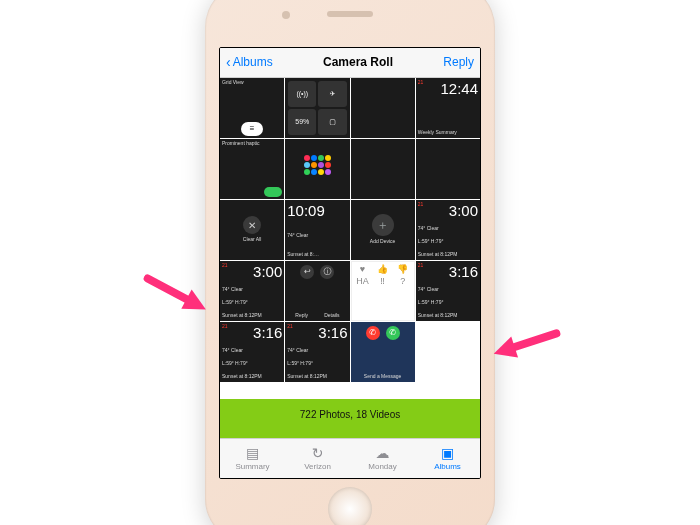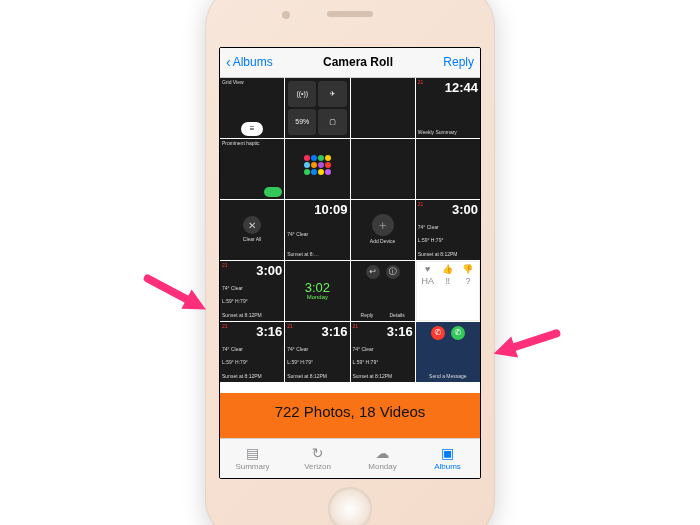--- a/index.html
+++ b/index.html
@@ -106,21 +106,21 @@
     color:#fff;
     font-size:6px;
     padding:2px;
     display:flex;
     flex-direction:column;
     justify-content:space-between;
     overflow:hidden;
     position:relative;
   }
   .thumb .tiny { font-size:5px; line-height:1.1; color:#d9d9d9; }
-  .thumb .big  { font-size:13px; font-weight:700; text-align:right; }
+  .thumb .big  { font-size:15px; font-weight:400; text-align:right; }
   .thumb.watch-face { align-items:center; justify-content:center; }
   .honeycomb { width:28px; height:28px; display:grid; grid-template-columns:repeat(4,6px); grid-template-rows:repeat(4,6px); gap:1px; justify-content:center; align-content:center; }
   .honeycomb span { width:6px;height:6px;border-radius:50%; }
   .control-center { display:grid; grid-template-columns:1fr 1fr; gap:2px; padding:3px; }
   .cc-item { background:#333; border-radius:3px; display:flex; align-items:center; justify-content:center; font-size:7px; color:#eee; }
   .thumb.clearall { align-items:center; justify-content:center; gap:3px; }
   .clear-x { width:18px;height:18px;border-radius:50%;background:#3a3a3a;display:flex;align-items:center;justify-content:center;font-size:10px;color:#ccc; }
   .thumb.add-device { align-items:center; justify-content:center; gap:3px; }
   .plus-circ { width:22px;height:22px;border-radius:50%;background:#3b3b3b;display:flex;align-items:center;justify-content:center;font-size:12px;color:#9aa0a0; }
   .thumb.green-clock { align-items:center; justify-content:center; }
@@ -129,23 +129,23 @@
   .circ { width:14px;height:14px;border-radius:50%;display:flex;align-items:center;justify-content:center;font-size:8px; }
   .circ.red{background:#ff3b30;color:#fff;}
   .circ.green{background:#34c759;color:#fff;}
   .circ.gray{background:#3a3a3a;color:#ddd;}
   .thumb.white { background:#fff; color:#222; border:1px solid #eee; }
   .tapback { display:grid; grid-template-columns:repeat(3,1fr); gap:2px; }
   .tapback span { font-size:9px; text-align:center; color:#888; }
   .summary {
     padding:10px 0 18px;
     text-align:center;
-    font-size:15px;
+    font-size:10px;
     color:#111;
-    background:#f97316;
+    background:#84cc16;
   }
   
   .tabbar {
     height:40px;
     display:flex;
     border-top:1px solid #d0d0d0;
     background:#f7f7f7;
   }
   .tab {
     flex:1;
@@ -231,21 +231,21 @@
         </div>
       </div>
       <div class="thumb"></div>
       <div class="thumb"></div>
 
       <div class="thumb clearall">
         <div class="clear-x">✕</div>
         <span class="tiny">Clear All</span>
       </div>
       <div class="thumb">
-        <span class="big" style="text-align:right">10:09</span>
+        <span class="big" style="text-align:left">10:09</span>
         <span class="tiny">74° Clear</span>
         <span class="tiny">Sunset at 8:…</span>
       </div>
       <div class="thumb add-device">
         <div class="plus-circ">＋</div>
         <span class="tiny">Add Device</span>
       </div>
       <div class="thumb">
         <div style="display:flex;justify-content:space-between">
           <span class="tiny" style="color:#ff3b30">21</span>
@@ -257,26 +257,20 @@
       </div>
 
       <div class="thumb">
         <div style="display:flex;justify-content:space-between">
           <span class="tiny" style="color:#ff3b30">21</span>
           <span class="big">3:00</span>
         </div>
         <span class="tiny">74° Clear</span>
         <span class="tiny">L:59° H:79°</span>
         <span class="tiny">Sunset at 8:12PM</span>
-      </div>
-      <div class="thumb green-clock">
-        <div class="gc">
-          <div>3:02</div>
-          <div style="font-size:6px">Monday</div>
-        </div>
       </div>
       <div class="thumb msg">
         <div class="row-circ">
           <div class="circ gray">↩</div>
           <div class="circ gray">ⓘ</div>
         </div>
         <div style="display:flex;justify-content:space-around">
           <span class="tiny">Reply</span>
           <span class="tiny">Details</span>
         </div>

